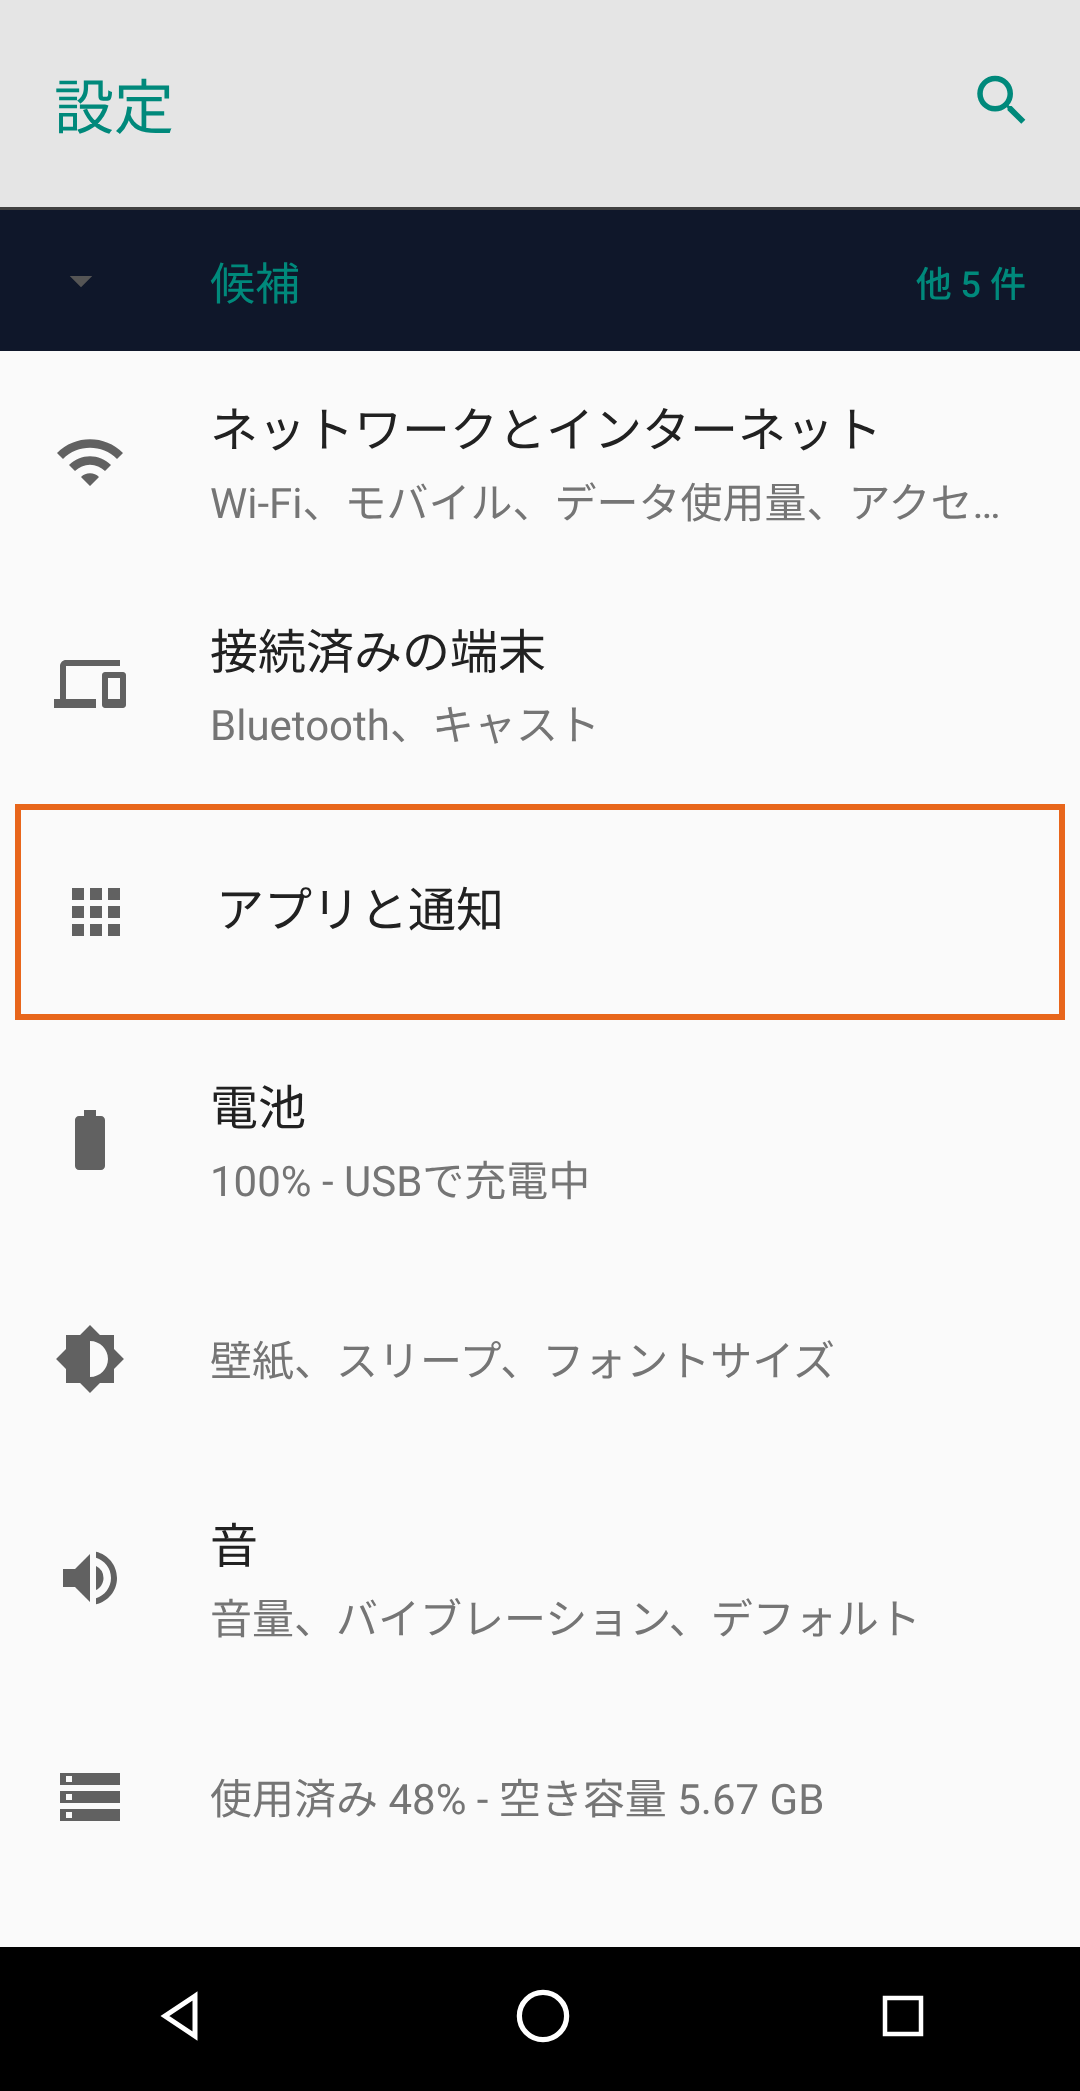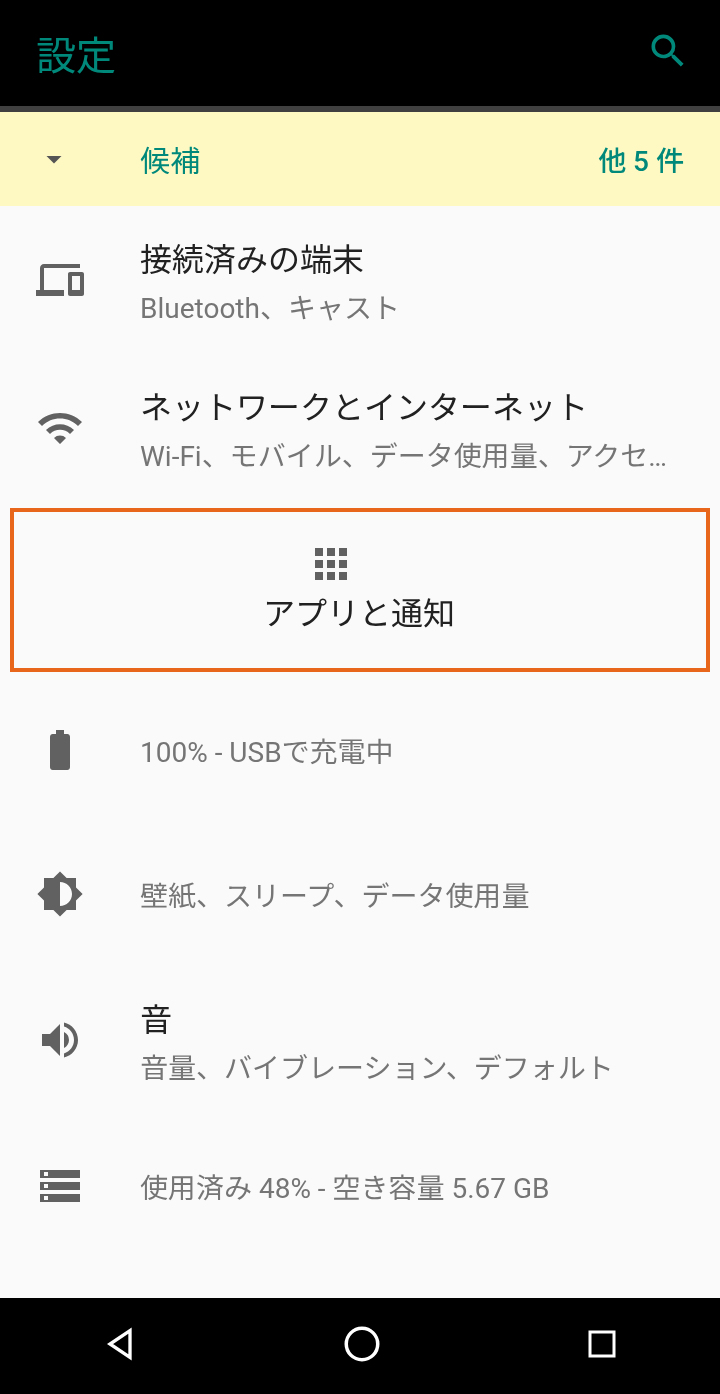--- a/index.html
+++ b/index.html
@@ -5,80 +5,79 @@
 * { margin: 0; padding: 0; box-sizing: border-box; }
 body {
   width: 720px;
   height: 1394px;
   font-family: Roboto, "Noto Sans JP", sans-serif;
   background: #fafafa;
   overflow: hidden;
   position: relative;
 }
 .header {
-  height: 112px;
-  background: #000000;
+  height: 140px;
+  background: #e5e5e5;
   display: flex;
   align-items: center;
   justify-content: space-between;
   padding: 0 30px 0 36px;
-  border-bottom: 6px solid #404040;
+  border-bottom: 2px solid #404040;
 }
 .header-title {
   font-size: 40px;
   color: #00897b;
   font-weight: 400;
 }
 .search-icon svg {
   width: 44px;
   height: 44px;
   fill: #00897b;
 }
 .suggestions-bar {
   height: 94px;
-  background: #fef9c3;
+  background: #0f172a;
   display: flex;
   align-items: center;
   padding: 0 36px;
 }
 .chevron-wrap {
   width: 104px;
   display: flex;
   align-items: center;
 }
 .chevron-wrap svg {
   width: 36px;
   height: 36px;
   fill: #555;
 }
 .suggestions-label {
   flex: 1;
   font-size: 30px;
   color: #00897b;
 }
 .suggestions-more {
-  font-size: 28px;
+  font-size: 24px;
   color: #00897b;
   font-weight: 500;
   text-align: center;
 }
 .list {
   background: #fafafa;
 }
 .item {
   display: flex;
   align-items: center;
   padding: 28px 28px 28px 36px;
   min-height: 144px;
 }
 .item.highlighted {
   margin: 6px 10px;
   border: 4px solid #e8661b;
   padding-left: 26px;
-  flex-direction: column;
 }
 .item-icon {
   width: 104px;
   flex-shrink: 0;
   display: flex;
   justify-content: flex-start;
   align-items: center;
 }
 .item-icon svg {
   width: 48px;
@@ -139,71 +138,72 @@
   </div>
   <div class="suggestions-label">候補</div>
   <div class="suggestions-more">他 5 件</div>
 </div>
 
 <div class="list">
 
   <div class="item">
     <div class="item-icon">
       <svg viewBox="0 0 24 24">
+          <path d="M1 9l2 2c4.97-4.97 13.03-4.97 18 0l2-2C16.93 2.93 7.08 2.93 1 9zm8 8l3 3 3-3a4.237 4.237 0 00-6 0zm-4-4l2 2a7.074 7.074 0 0110 0l2-2C15.14 9.14 8.87 9.14 5 13z"></path>
+        </svg>
+    </div>
+    <div class="item-texts">
+      <div class="item-title">ネットワークとインターネット</div>
+      <div class="item-sub">Wi-Fi、モバイル、データ使用量、アクセ…</div>
+    </div>
+  </div>
+
+  <div class="item">
+    <div class="item-icon">
+      <svg viewBox="0 0 24 24">
           <path d="M4 6h18V4H4c-1.1 0-2 .9-2 2v11H0v3h14v-3H4V6zm19 2h-6c-.55 0-1 .45-1 1v10c0 .55.45 1 1 1h6c.55 0 1-.45 1-1V9c0-.55-.45-1-1-1zm-1 9h-4v-7h4v7z"></path>
         </svg>
     </div>
     <div class="item-texts">
       <div class="item-title">接続済みの端末</div>
       <div class="item-sub">Bluetooth、キャスト</div>
     </div>
   </div>
 
-  <div class="item">
-    <div class="item-icon">
-      <svg viewBox="0 0 24 24">
-          <path d="M1 9l2 2c4.97-4.97 13.03-4.97 18 0l2-2C16.93 2.93 7.08 2.93 1 9zm8 8l3 3 3-3a4.237 4.237 0 00-6 0zm-4-4l2 2a7.074 7.074 0 0110 0l2-2C15.14 9.14 8.87 9.14 5 13z"></path>
-        </svg>
-    </div>
-    <div class="item-texts">
-      <div class="item-title">ネットワークとインターネット</div>
-      <div class="item-sub">Wi-Fi、モバイル、データ使用量、アクセ…</div>
-    </div>
-  </div>
-
   <div class="item highlighted">
     <div class="item-icon">
       <svg viewBox="0 0 24 24">
           <path d="M4 8h4V4H4v4zm6 12h4v-4h-4v4zm-6 0h4v-4H4v4zm0-6h4v-4H4v4zm6 0h4v-4h-4v4zm6-10v4h4V4h-4zm-6 4h4V4h-4v4zm6 6h4v-4h-4v4zm0 6h4v-4h-4v4z"></path>
         </svg>
     </div>
     <div class="item-texts">
       <div class="item-title">アプリと通知</div>
     </div>
   </div>
 
   <div class="item">
     <div class="item-icon">
       <svg viewBox="0 0 24 24">
           <path d="M15.67 4H14V2h-4v2H8.33C7.6 4 7 4.6 7 5.33v15.33C7 21.4 7.6 22 8.33 22h7.33c.74 0 1.34-.6 1.34-1.33V5.33C17 4.6 16.4 4 15.67 4z"></path>
         </svg>
     </div>
     <div class="item-texts">
+      <div class="item-title">電池</div>
       <div class="item-sub">100% - USBで充電中</div>
     </div>
   </div>
 
   <div class="item">
     <div class="item-icon">
       <svg viewBox="0 0 24 24">
           <path d="M20 8.69V4h-4.69L12 .69 8.69 4H4v4.69L.69 12 4 15.31V20h4.69L12 23.31 15.31 20H20v-4.69L23.31 12 20 8.69zM12 18V6c3.31 0 6 2.69 6 6s-2.69 6-6 6z"></path>
         </svg>
     </div>
     <div class="item-texts">
-      <div class="item-sub">壁紙、スリープ、データ使用量</div>
+      <div class="item-sub">壁紙、スリープ、フォントサイズ</div>
     </div>
   </div>
 
   <div class="item">
     <div class="item-icon">
       <svg viewBox="0 0 24 24">
           <path d="M3 9v6h4l5 5V4L7 9H3zm13.5 3A4.5 4.5 0 0014 7.97v8.05c1.48-.73 2.5-2.25 2.5-4.02zM14 3.23v2.06c2.89.86 5 3.54 5 6.71s-2.11 5.85-5 6.71v2.06c4.01-.91 7-4.49 7-8.77s-2.99-7.86-7-8.77z"></path>
         </svg>
     </div>
     <div class="item-texts">

